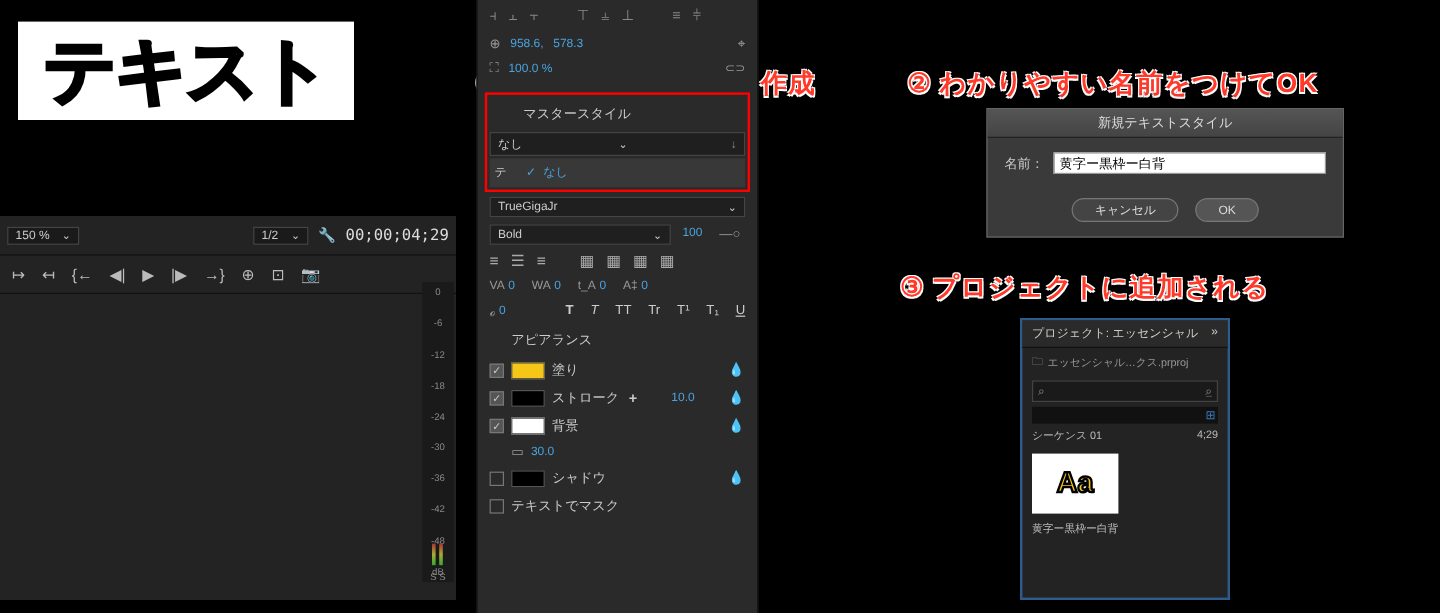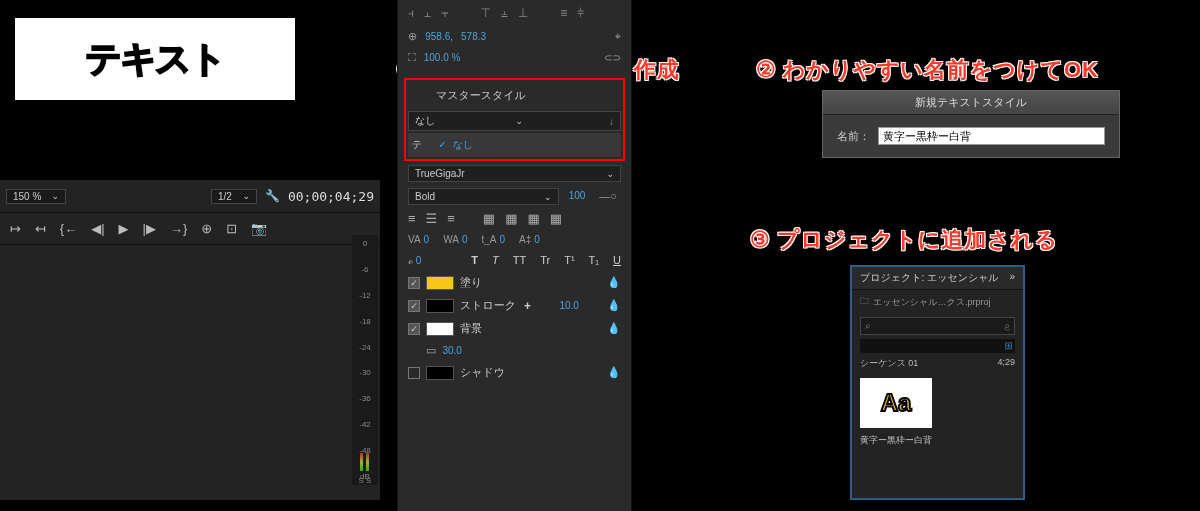--- a/index.html
+++ b/index.html
@@ -1,20 +1,20 @@
 <!DOCTYPE html>
 <html><head>
 <meta charset="utf-8">
 <style>
   * { box-sizing: border-box; margin: 0; padding: 0; font-family: "Hiragino Kaku Gothic Pro", "Meiryo", sans-serif; }
   body { background: #000; width: 1200px; height: 511px; position: relative; overflow: hidden; color: #ccc; font-size: 11px; }
   
   
   .preview-box { position: absolute; left: 15px; top: 18px; width: 280px; height: 82px; background: #fff; display: flex; align-items: center; justify-content: center; }
-  .preview-text { font-size: 36px; font-weight: 400; color: #ef4444; -webkit-text-stroke: 3px #000; letter-spacing: -2px; }
+  .preview-text { font-size: 60px; font-weight: 700; color: #ef4444; -webkit-text-stroke: 3px #000; letter-spacing: -2px; }
   
   
   .callout { position: absolute; color: #ff3a2a; font-size: 22px; font-weight: 800; text-shadow: -1px -1px 0 #fff, 1px -1px 0 #fff, -1px 1px 0 #fff, 1px 1px 0 #fff; letter-spacing: 1px; }
   .callout .num { display: inline-block; margin-right: 6px; }
   
   
   .timeline { position: absolute; left: 0; top: 180px; width: 380px; height: 320px; background: #232323; }
   .tl-top { display: flex; align-items: center; gap: 8px; padding: 4px 6px; border-bottom: 1px solid #111; height: 33px; }
   .tl-zoom { background: #1a1a1a; color: #ccc; border: 1px solid #444; padding: 1px 6px; font-size: 10px; width: 60px; display: flex; justify-content: space-between; align-items: center; }
   .tl-half { flex: 1; display: flex; align-items: center; justify-content: flex-end; gap: 8px; }
@@ -229,20 +229,21 @@
     <span style="flex:1"></span>
     <span style="font-weight:bold">T</span>
     <span style="font-style:italic">T</span>
     <span>TT</span>
     <span>Tr</span>
     <span>T¹</span>
     <span>T₁</span>
     <span style="text-decoration:underline">U</span>
   </div>
 
+  <div class="eg-section-label">アピアランス</div>
   <div class="appearance-row">
     <span class="chk">✓</span>
     <span class="swatch sw-yellow"></span>
     <span>塗り</span>
     <span class="eyedrop">💧</span>
   </div>
   <div class="appearance-row">
     <span class="chk">✓</span>
     <span class="swatch sw-black"></span>
     <span>ストローク</span>
@@ -259,28 +260,36 @@
   <div class="appearance-row" style="padding-left:28px">
     <span style="color:#999">▭</span>
     <span class="blue-num">30.0</span>
   </div>
   <div class="appearance-row">
     <span class="chk" style="background:#2a2a2a"></span>
     <span class="swatch sw-black"></span>
     <span>シャドウ</span>
     <span class="eyedrop">💧</span>
   </div>
+  <div class="appearance-row">
+    <span class="chk" style="background:#2a2a2a"></span>
+    <span>テキストでマスク</span>
+  </div>
 </div>
 
 <div class="dialog">
   <div class="dlg-title">新規テキストスタイル</div>
   <div class="dlg-body">
     <span>名前：</span>
     <input class="dlg-input" value="黄字ー黒枠ー白背" style="">
   </div>
+  <div class="dlg-btns">
+    <button class="dlg-btn">キャンセル</button>
+    <button class="dlg-btn ok">OK</button>
+  </div>
 </div>
 
 <div class="proj">
   <div class="proj-tab">
       <span>プロジェクト: エッセンシャル</span>
       <span>»</span>
     </div>
   <div class="proj-sub">
       <span>🗀</span>
       <span>エッセンシャル…クス.prproj</span>

